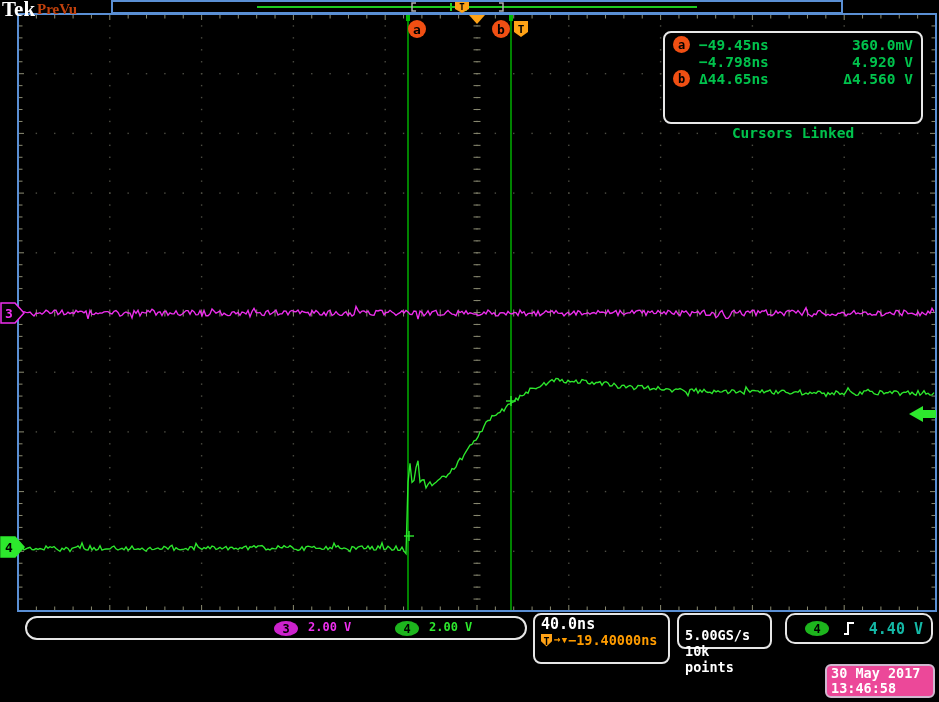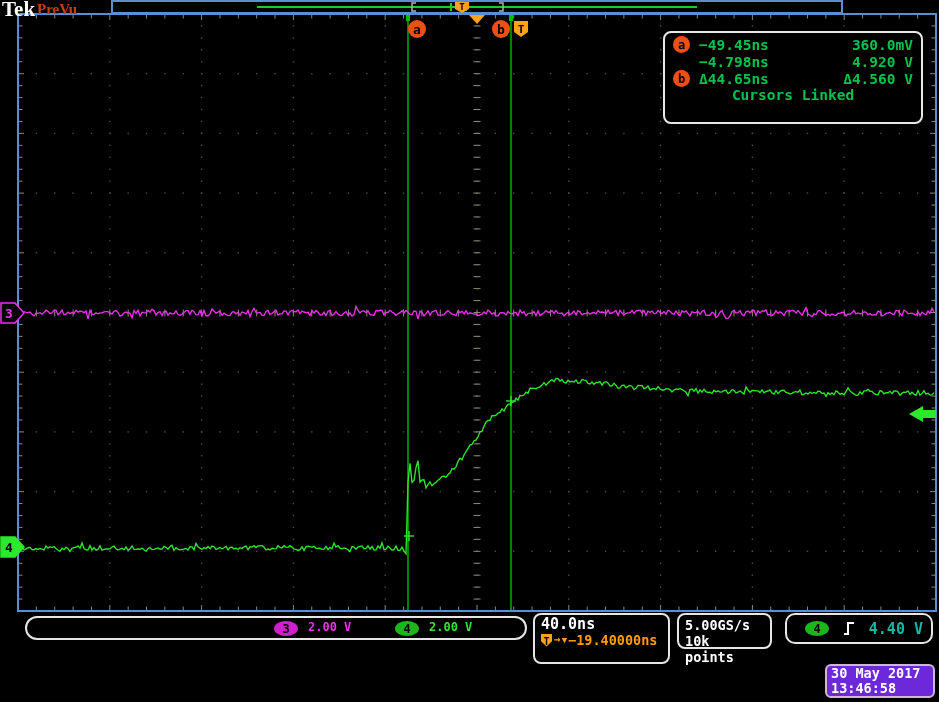--- a/index.html
+++ b/index.html
@@ -11,50 +11,50 @@
   
   #tek-logo{left:2px;top:-3px;color:#fff;font-family:"Liberation Serif",serif;font-weight:bold;font-size:21px;}
   #prevu{left:37px;top:1px;color:#c2410c;font-family:Liberation Serif, serif;font-weight:bold;font-size:15px;}
   
   #cursor-box{left:663px;top:31px;width:260px;height:93px;background:#000;
     border:2px solid #e8e8e8;border-radius:8px;box-sizing:border-box;padding:3px 8px 0 8px;}
   .cur-row{display:grid;grid-template-columns:26px 1fr auto;height:17px;align-items:center;
     color:#00c24c;font-size:14.5px;font-weight:bold;}
   .cur-row .rt{text-align:right;}
   .cur-row .lt.indent{padding-left:26px;}
-  .cur-footer{height:17px;text-align:center;color:#00c24c;font-size:14.5px;font-weight:bold;}
+  .cur-footer{height:17px;text-align:center;color:#00c24c;font-size:14.5px;font-weight:bold;margin-top:38px;}
   .ab-badge{width:17px;height:17px;border-radius:50%;background:#f04f13;color:#000;
     font-size:12px;font-weight:bold;display:flex;align-items:center;justify-content:center;}
   
   .robox{background:#000;border:2px solid #e6e6e6;box-sizing:border-box;color:#fff;}
   #ch-box{left:25px;top:616px;width:502px;height:24px;border-radius:12px;}
   .chan-badge{position:absolute;top:3px;width:24px;height:15px;border-radius:50%;
     color:#000;font-size:12px;font-weight:bold;display:flex;align-items:center;justify-content:center;}
   #ch3-badge{left:247px;background:#cc22cc;}
   #ch4-badge{left:368px;background:#1db51d;}
   .chan-scale{position:absolute;top:2px;font-size:12px;font-weight:bold;}
   #ch3-scale{left:281px;color:#ee2fee;}
   #ch4-scale{left:402px;color:#2de82d;}
   #horiz-box{left:533px;top:613px;width:137px;height:51px;border-radius:8px;padding:1px 6px;}
   #tb-line{font-size:15px;font-weight:bold;color:#fff;line-height:16px;}
   #trigpos-line{display:flex;align-items:center;gap:1px;color:#ff9c00;font-size:13.5px;
     font-weight:bold;line-height:16px;}
   .t-shield{width:11px;height:13px;background:#ffa216;color:#000;font-size:10px;font-weight:bold;
     display:flex;align-items:flex-start;justify-content:center;
     clip-path:polygon(0 0,100% 0,100% 60%,50% 100%,0 60%);margin-right:1px;}
   .arrow-ch{font-size:11px;} .tri-ch{font-size:9px;}
-  #acq-box{left:677px;top:613px;width:95px;height:36px;border-radius:8px;padding:2px 6px;}
+  #acq-box{left:677px;top:613px;width:95px;height:36px;border-radius:8px;padding:12px 6px;}
   .acq-line{font-size:13.5px;font-weight:bold;color:#fff;line-height:16px;}
   #trig-box{left:785px;top:613px;width:148px;height:31px;border-radius:10px;
     display:flex;align-items:center;padding:0 8px 0 18px;}
   #trig-badge{width:24px;height:15px;border-radius:50%;background:#1db51d;color:#000;
     font-size:12px;font-weight:bold;display:flex;align-items:center;justify-content:center;}
   #slope-icon{margin-left:14px;}
   #trig-level{flex:1;text-align:right;color:#14b8a6;font-size:15px;font-weight:bold;}
-  #dt-box{left:825px;top:664px;width:110px;height:34px;background:#6d28d9;border:2px solid #cfb8cf;
+  #dt-box{left:825px;top:664px;width:110px;height:34px;background:#ec4899;border:2px solid #cfb8cf;
     border-radius:6px;box-sizing:border-box;color:#fff;font-size:13.5px;font-weight:bold;
     padding:0 4px;line-height:15px;display:flex;flex-direction:column;justify-content:center;}
 </style>
 </head>
 <body>
 
 <div id="screen">
 
   <svg id="scope-svg" width="939" height="702">
       <g>

